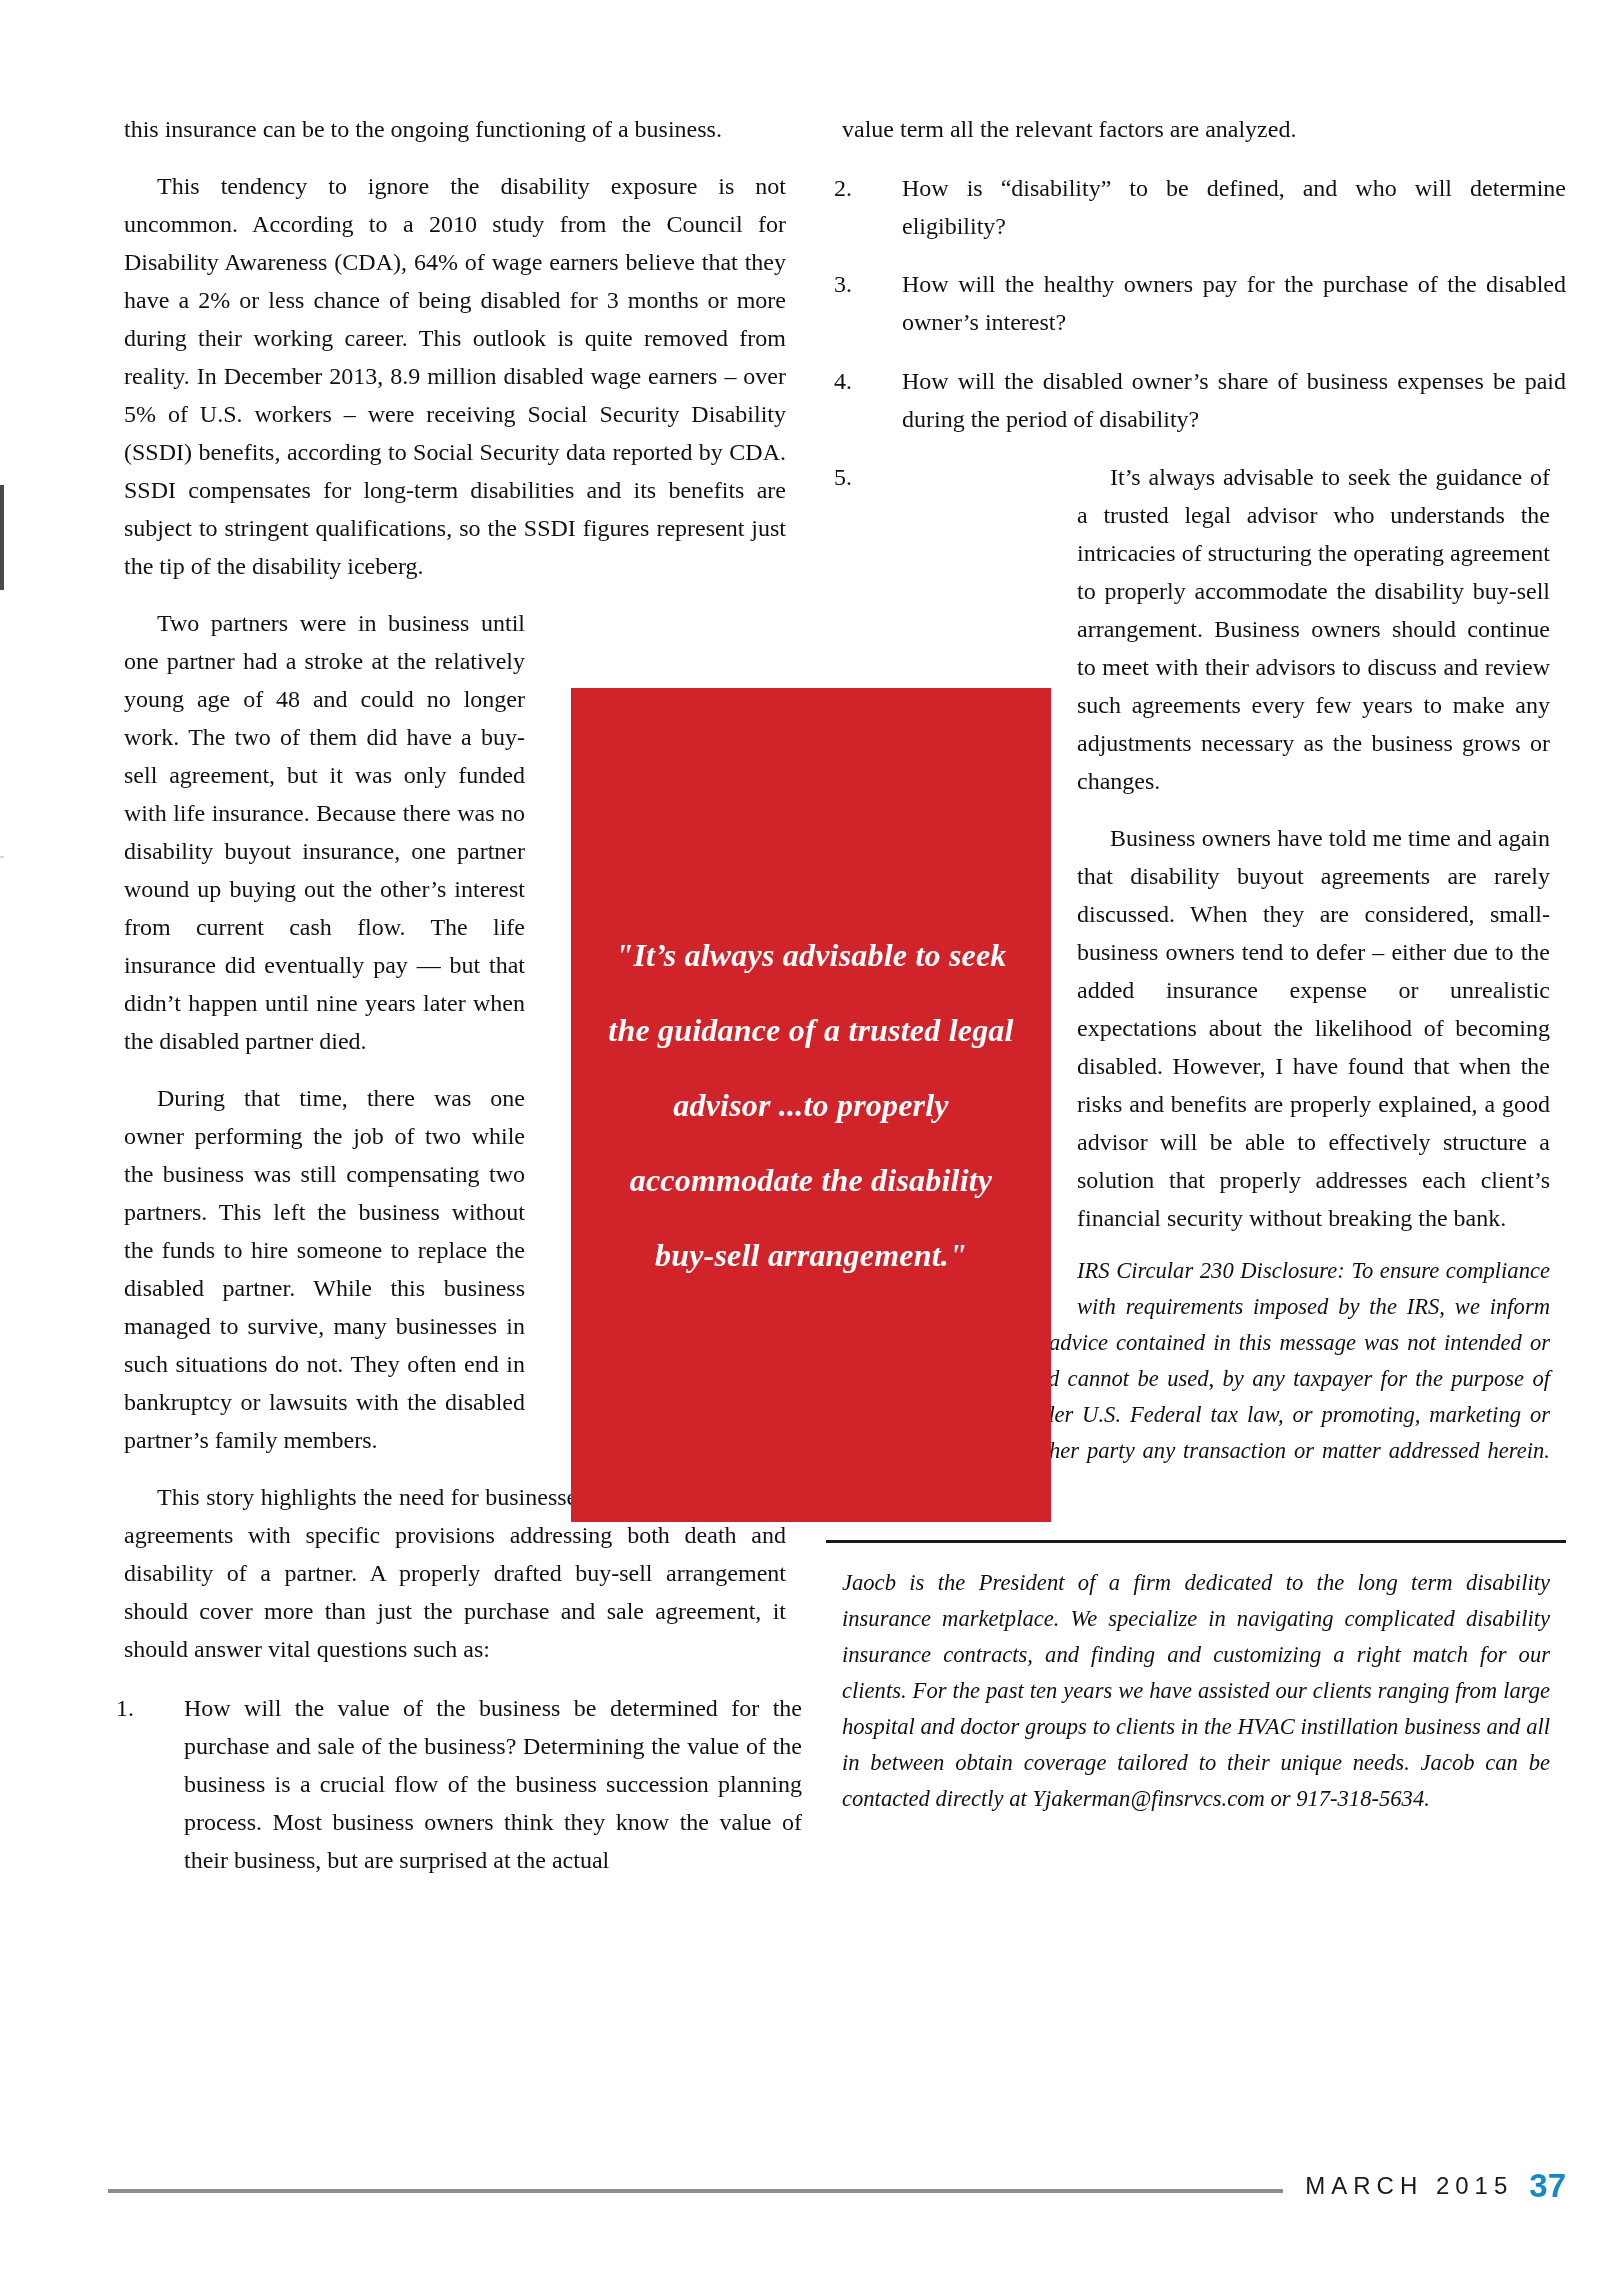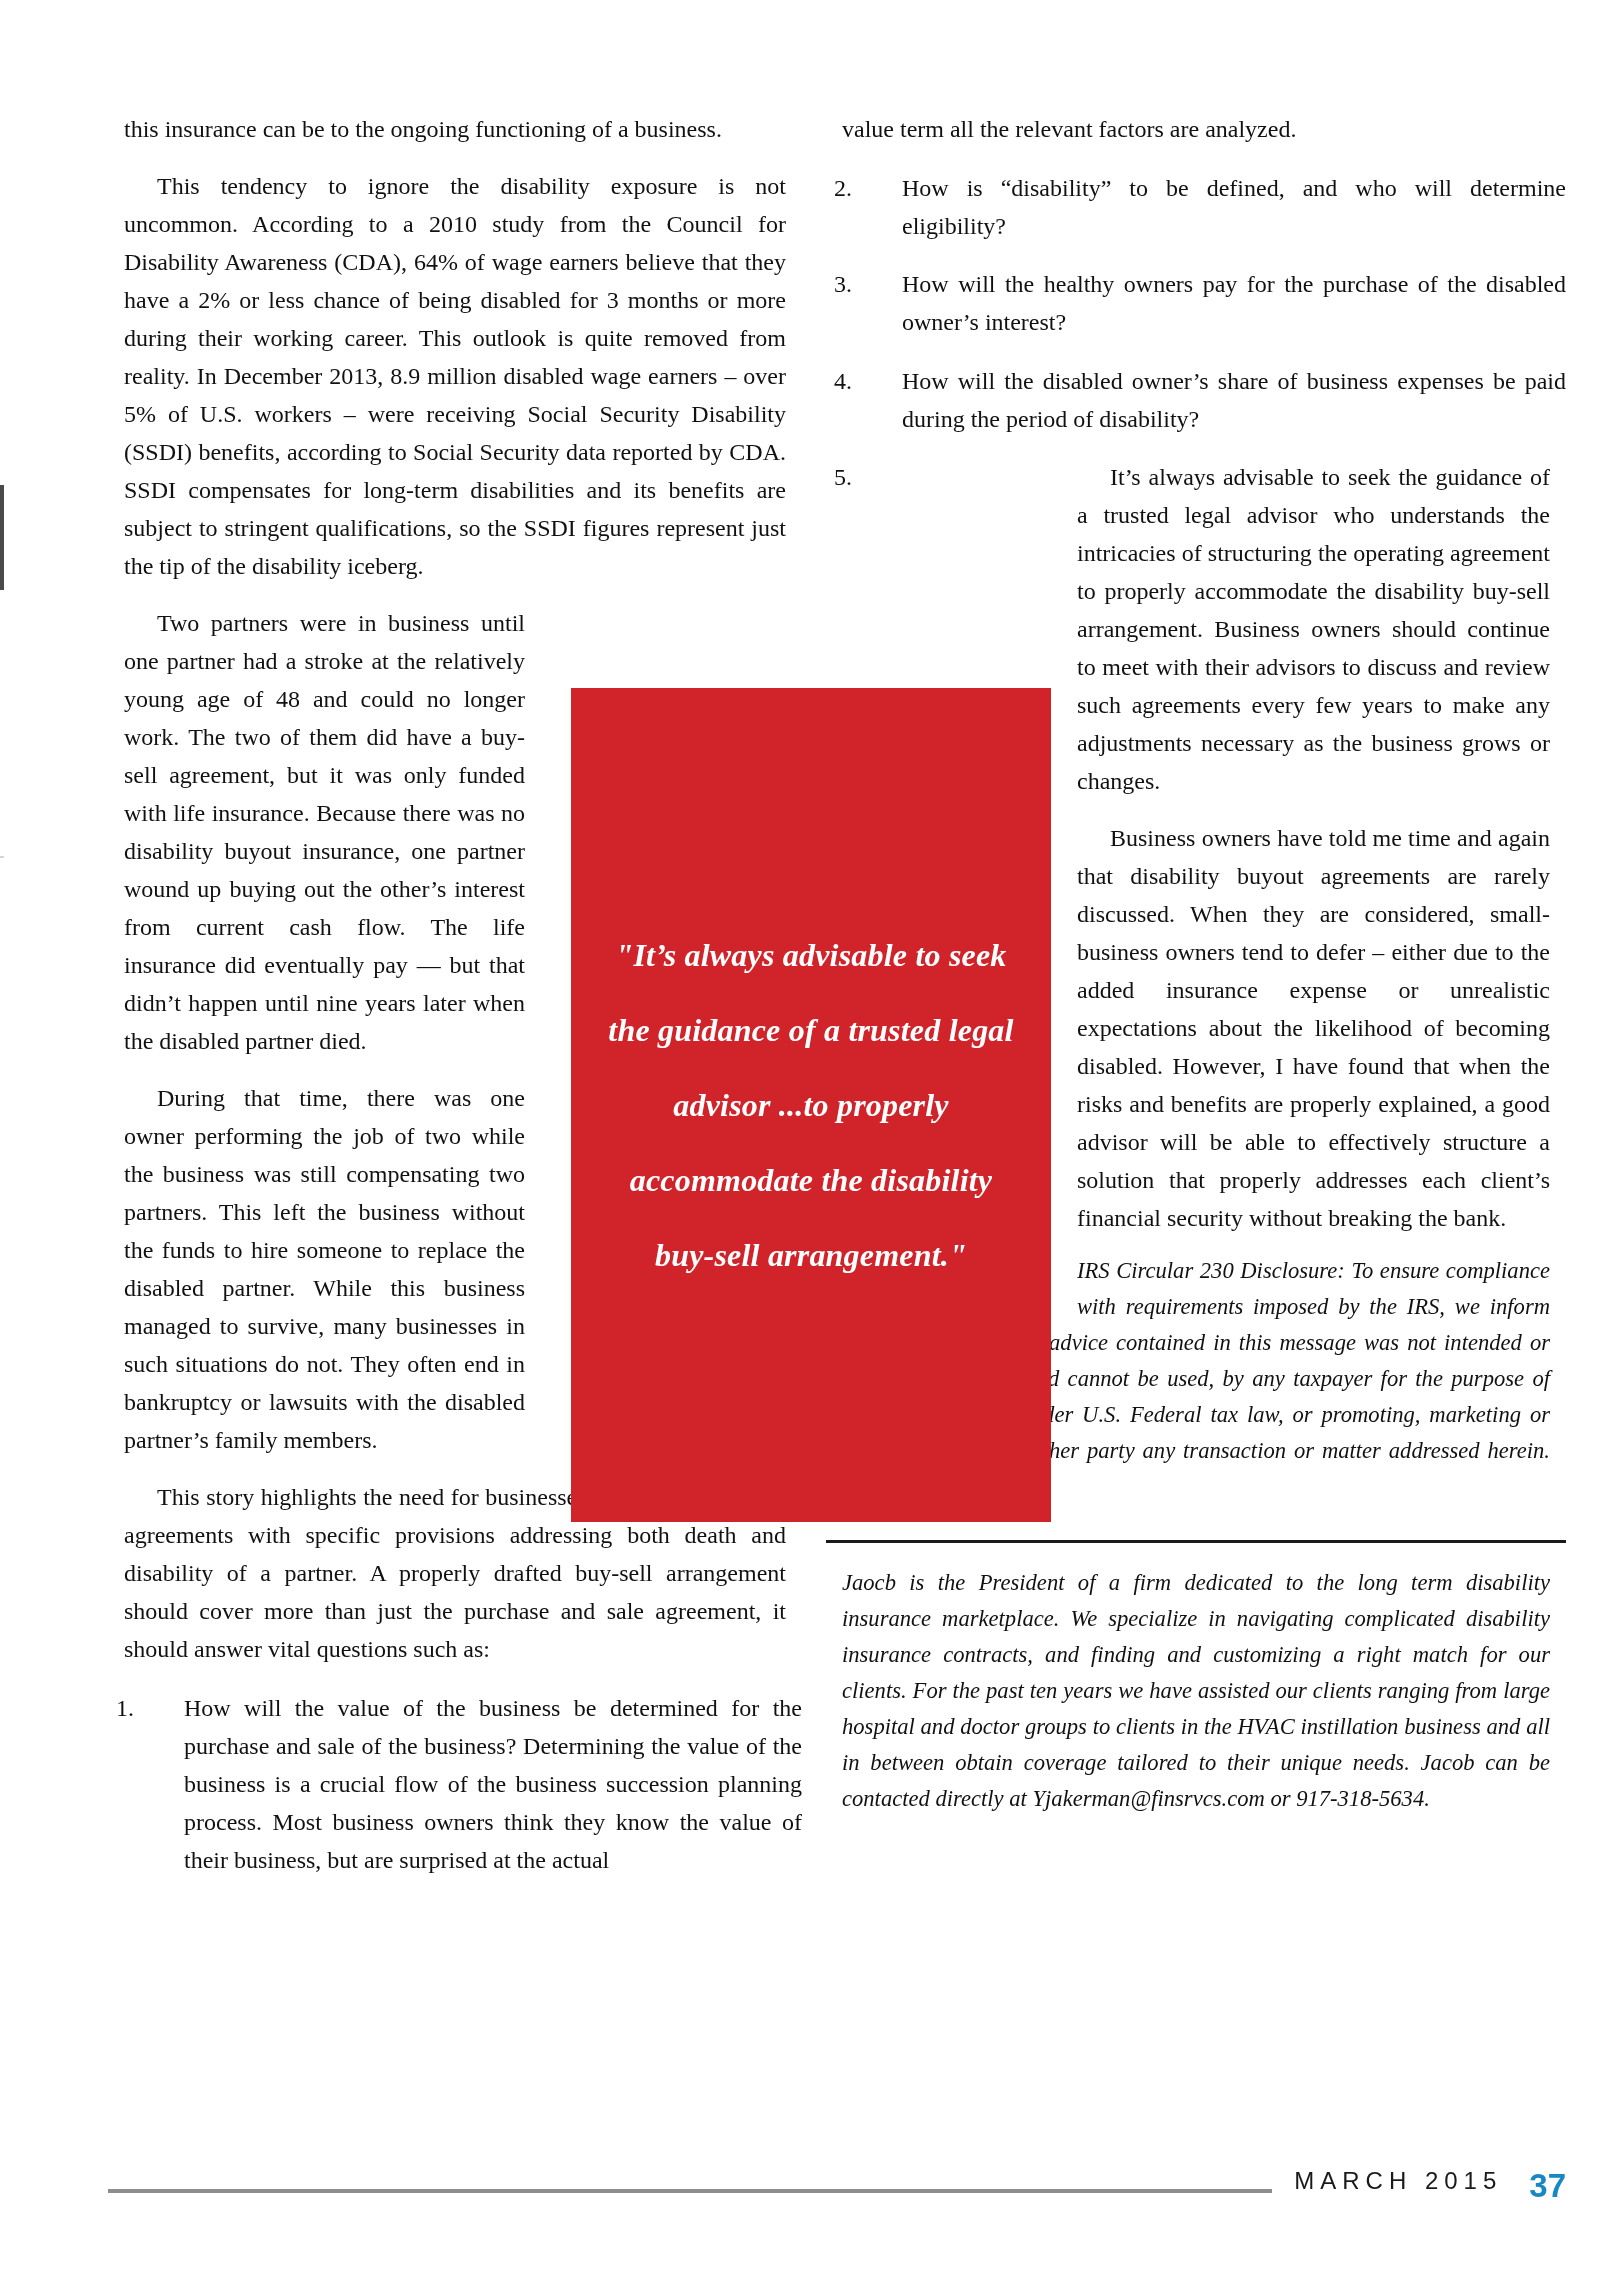--- a/index.html
+++ b/index.html
@@ -118,28 +118,28 @@
     height:55px;
   }
   .footer .rule{
     position:absolute;left:0;right:0;top:22px;
     height:4px;background:#8d8d8d;
   }
   .footer .meta{
     position:absolute;right:0;top:0;
     background:#ffffff;
     padding-left:22px;
-    display:flex;align-items:flex-start;gap:27px;
+    display:flex;align-items:center;gap:4px;
     font-family:"Liberation Sans","DejaVu Sans",sans-serif;
   }
   .footer .issue{
     font-size:24px;letter-spacing:6px;color:#1a1a1a;
   }
   .footer .pagenum{
-    font-size:33px;font-weight:bold;color:#1788c4;letter-spacing:0;
+    font-size:33px;font-weight:bold;color:#1788c4;letter-spacing:0;margin-left:12px;
   }
 </style>
 </head>
 <body>
 
 <div class="page">
 
   <div class="edge-mark a"></div>
   <div class="edge-mark b"></div>
 

